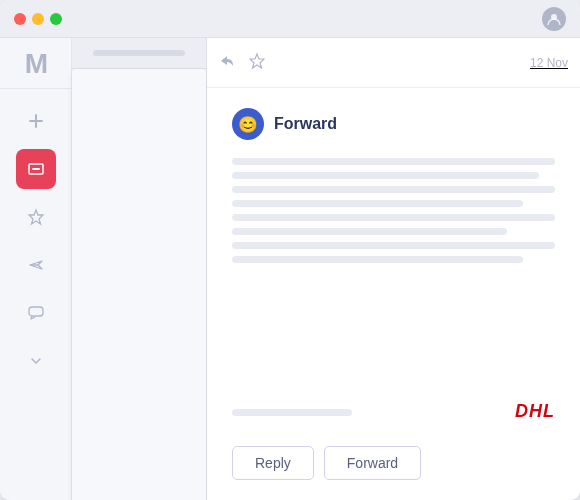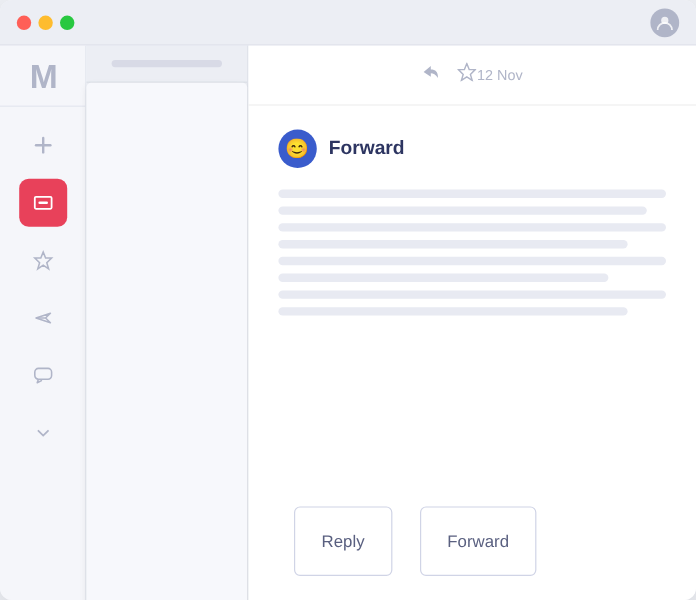--- a/index.html
+++ b/index.html
@@ -109,21 +109,22 @@
       position: relative;
     }
 
     
     .email-header {
       height: 50px;
       border-bottom: 1px solid #eee;
       display: flex;
       align-items: center;
       padding: 0 12px;
-      justify-content: center;
+      justify-content: space-between;
+      text-decoration: underline;
     }
 
     .email-actions-left {
       display: flex;
       align-items: center;
       gap: 14px;
     }
 
     .icon-btn {
       color: #b0b5c8;
@@ -210,29 +211,28 @@
     }
 
     
     .email-actions-bottom {
       padding: 14px 25px 20px 25px;
       display: flex;
       gap: 10px;
     }
 
     .action-btn {
-      padding: 20px 22px;
+      padding: 8px 22px;
       border: 1.5px solid #d0d4e6;
       background: white;
       border-radius: 5px;
       color: #5a6080;
       font-size: 14px;
       cursor: pointer;
       font-family: inherit;
-      margin-left: 13px;
     }
 
     
     .title-bar-right {
       margin-left: auto;
     }
 
     .user-avatar-icon {
       width: 24px;
       height: 24px;
@@ -417,20 +417,26 @@
           <div class="email-line line-95"></div>
           <div class="email-line line-full"></div>
           <div class="email-line line-90"></div>
           <div class="email-line line-full"></div>
           <div class="email-line line-85"></div>
           <div class="email-line line-full"></div>
           <div class="email-line line-90"></div>
         </div>
       </div>
 
+      <div class="email-footer-area">
+        <div>
+          <div class="email-footer-line"></div>
+        </div>
+        <div class="dhl-logo">DHL</div>
+      </div>
 
       <div class="email-actions-bottom">
         <button class="action-btn">Reply</button>
         <button class="action-btn">Forward</button>
       </div>
 
     </div>
   </div>
 </div>
 

